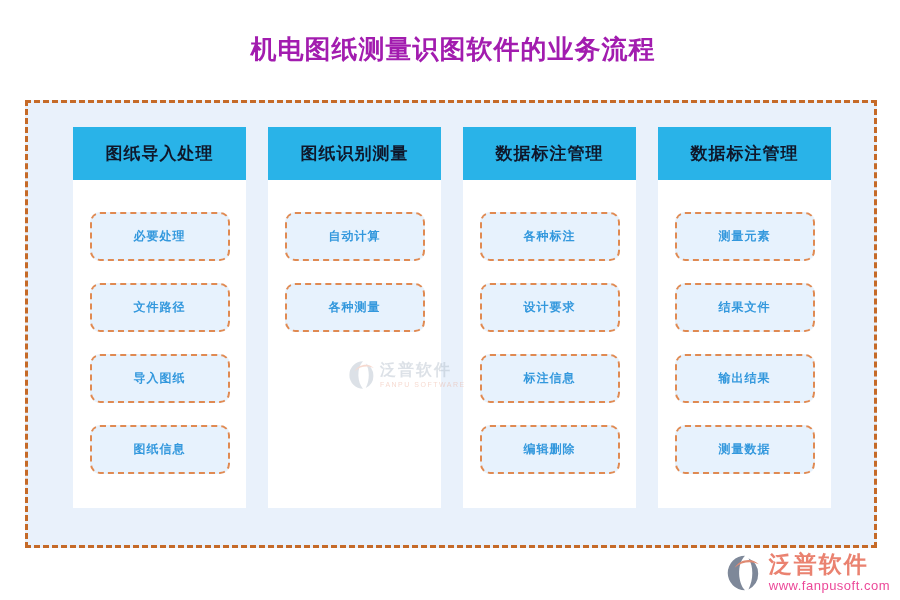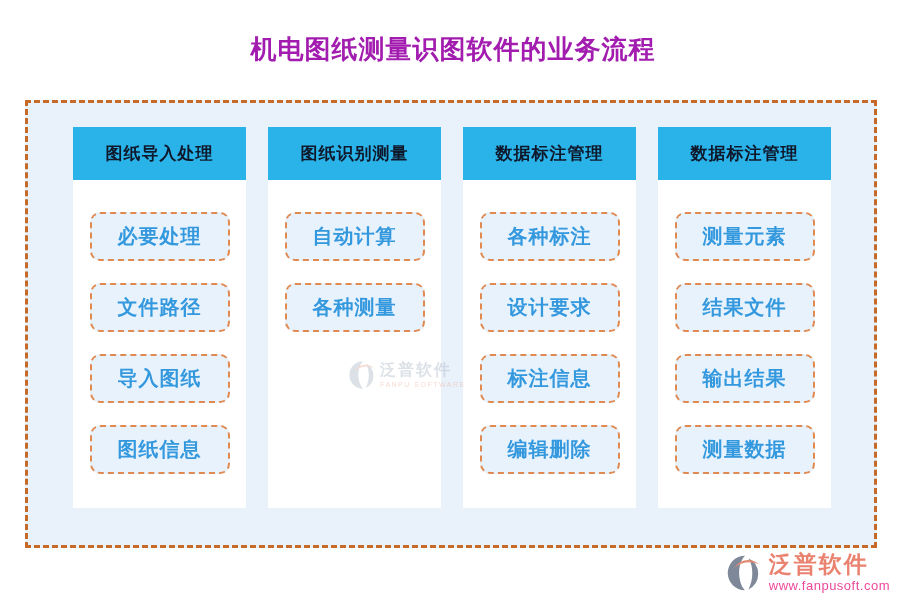--- a/index.html
+++ b/index.html
@@ -57,21 +57,21 @@
     padding-top: 32px;
     gap: 22px;
   }
   .flow-node {
     width: 140px;
     height: 49px;
     background: #e7f2fd;
     border: 2px dashed #e08a52;
     border-radius: 10px;
     color: #3398dd;
-    font-size: 20px;
+    font-size: 12px;
     font-weight: 700;
     display: flex;
     align-items: center;
     justify-content: center;
     letter-spacing: 1px;
   }
   .watermark {
     position: absolute;
     left: 348px; top: 360px;
     display: flex;

